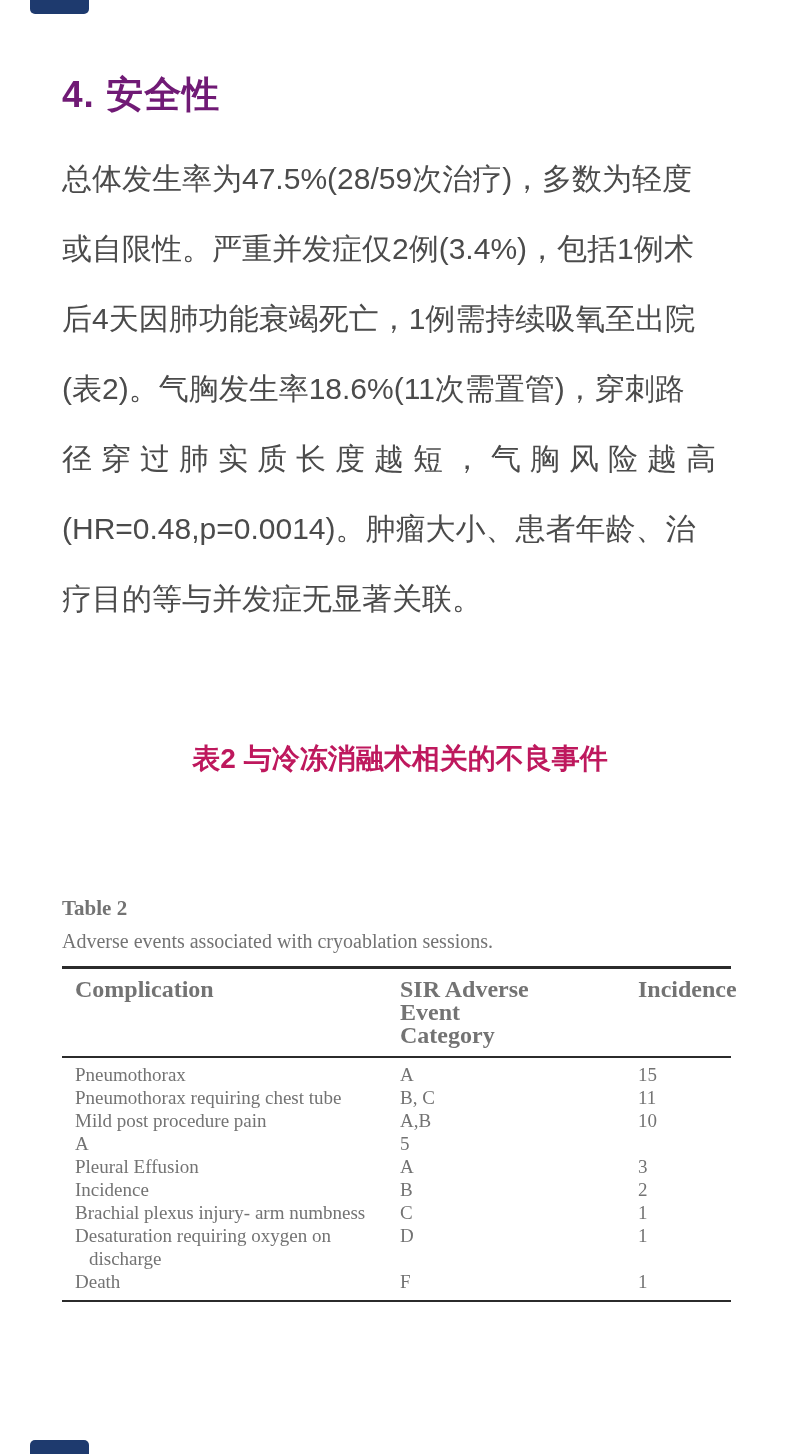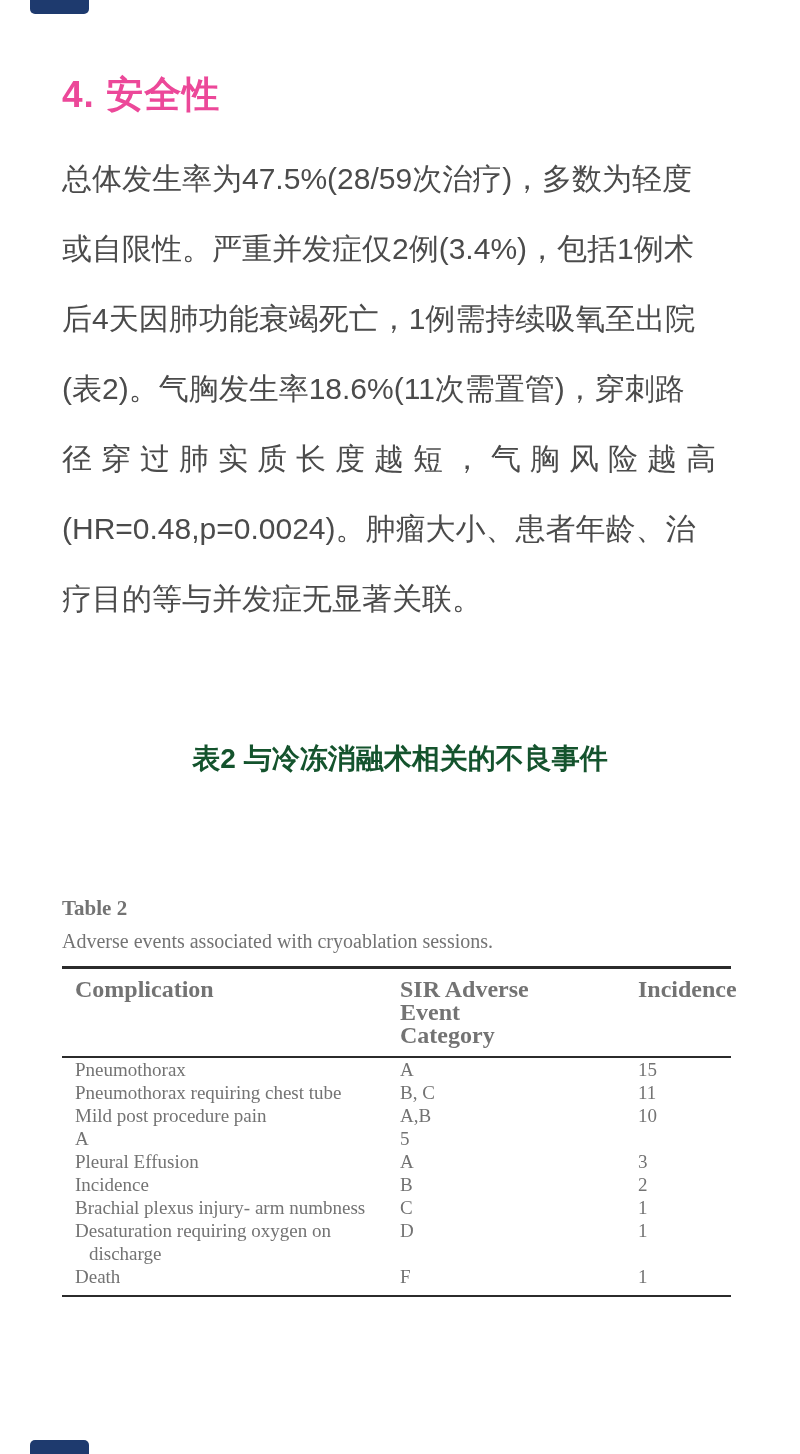--- a/index.html
+++ b/index.html
@@ -7,67 +7,67 @@
     width:800px;height:1454px;position:relative;background:#ffffff;overflow:hidden;
     font-family:"Liberation Sans",sans-serif;
   }
   
   .corner-bar{position:absolute;left:30px;width:59px;height:14px;background:#1e3a6e;}
   .corner-bar.top{top:0;border-radius:0 0 5px 5px;}
   .corner-bar.bottom{top:1440px;border-radius:5px 5px 0 0;}
 
   .heading{
     position:absolute;left:62px;top:72px;
-    font-size:37px;font-weight:bold;color:#ec4899;line-height:46px;
+    font-size:37px;font-weight:bold;color:#701a75;line-height:46px;
     letter-spacing:1px;
   }
   .para{
     position:absolute;left:62px;top:144px;width:678px;
     font-size:30px;color:#4b4b4b;
   }
   .para .line{height:70px;line-height:70px;white-space:nowrap;}
   .para .line.ls{letter-spacing:9px;}
 
   .caption-cn{
     position:absolute;left:0;top:742px;width:800px;height:34px;line-height:34px;
-    text-align:center;font-size:28px;font-weight:bold;color:#14532d;
+    text-align:center;font-size:28px;font-weight:bold;color:#be185d;
   }
 
   .paper-table{
     position:absolute;left:62px;top:896px;width:669px;
     font-family:"Liberation Serif","DejaVu Serif",serif;color:#737373;
   }
   .t-label{font-size:21px;font-weight:bold;line-height:25px;margin-bottom:8px;}
   .t-desc{font-size:20px;line-height:25px;margin-bottom:12px;}
   .t-rule-top{border-top:3px solid #2b2b2b;}
   .t-rule-mid{border-top:2px solid #2b2b2b;}
   .t-rule-bot{border-top:2px solid #2b2b2b;}
   .t-grid{display:grid;grid-template-columns:325px 238px 1fr;align-items:start;padding-left:13px;padding-right:5px;}
   .t-head{padding-top:9px;padding-bottom:9px;font-weight:bold;font-size:24px;line-height:23px;}
   .t-head .c2{max-width:170px;}
-  .t-rows{padding-bottom:7px;}
+  .t-rows{padding-top:5px;padding-bottom:7px;}
   .t-row{display:grid;grid-template-columns:325px 238px 1fr;align-items:start;
          padding-left:13px;padding-right:5px;font-size:19px;line-height:23px;}
   .t-row .c1{padding-left:14px;text-indent:-14px;max-width:310px;}
 </style>
 </head>
 <body>
 
 <div class="corner-bar top"></div>
 <div class="corner-bar bottom"></div>
 
 <div class="heading">4. 安全性</div>
 
 <div class="para">
   <div class="line">总体发生率为47.5%(28/59次治疗)，多数为轻度</div>
   <div class="line">或自限性。严重并发症仅2例(3.4%)，包括1例术</div>
   <div class="line">后4天因肺功能衰竭死亡，1例需持续吸氧至出院</div>
   <div class="line">(表2)。气胸发生率18.6%(11次需置管)，穿刺路</div>
   <div class="line ls">径穿过肺实质长度越短，气胸风险越高</div>
-  <div class="line">(HR=0.48,p=0.0024)。肿瘤大小、患者年龄、治</div>
+  <div class="line">(HR=0.48,p=0.0014)。肿瘤大小、患者年龄、治</div>
   <div class="line">疗目的等与并发症无显著关联。</div>
 </div>
 
 <div class="caption-cn">表2 与冷冻消融术相关的不良事件</div>
 
 <div class="paper-table">
   <div class="t-label">Table 2</div>
   <div class="t-desc">Adverse events associated with cryoablation sessions.</div>
   <div class="t-rule-top"></div>
   <div class="t-grid t-head">

